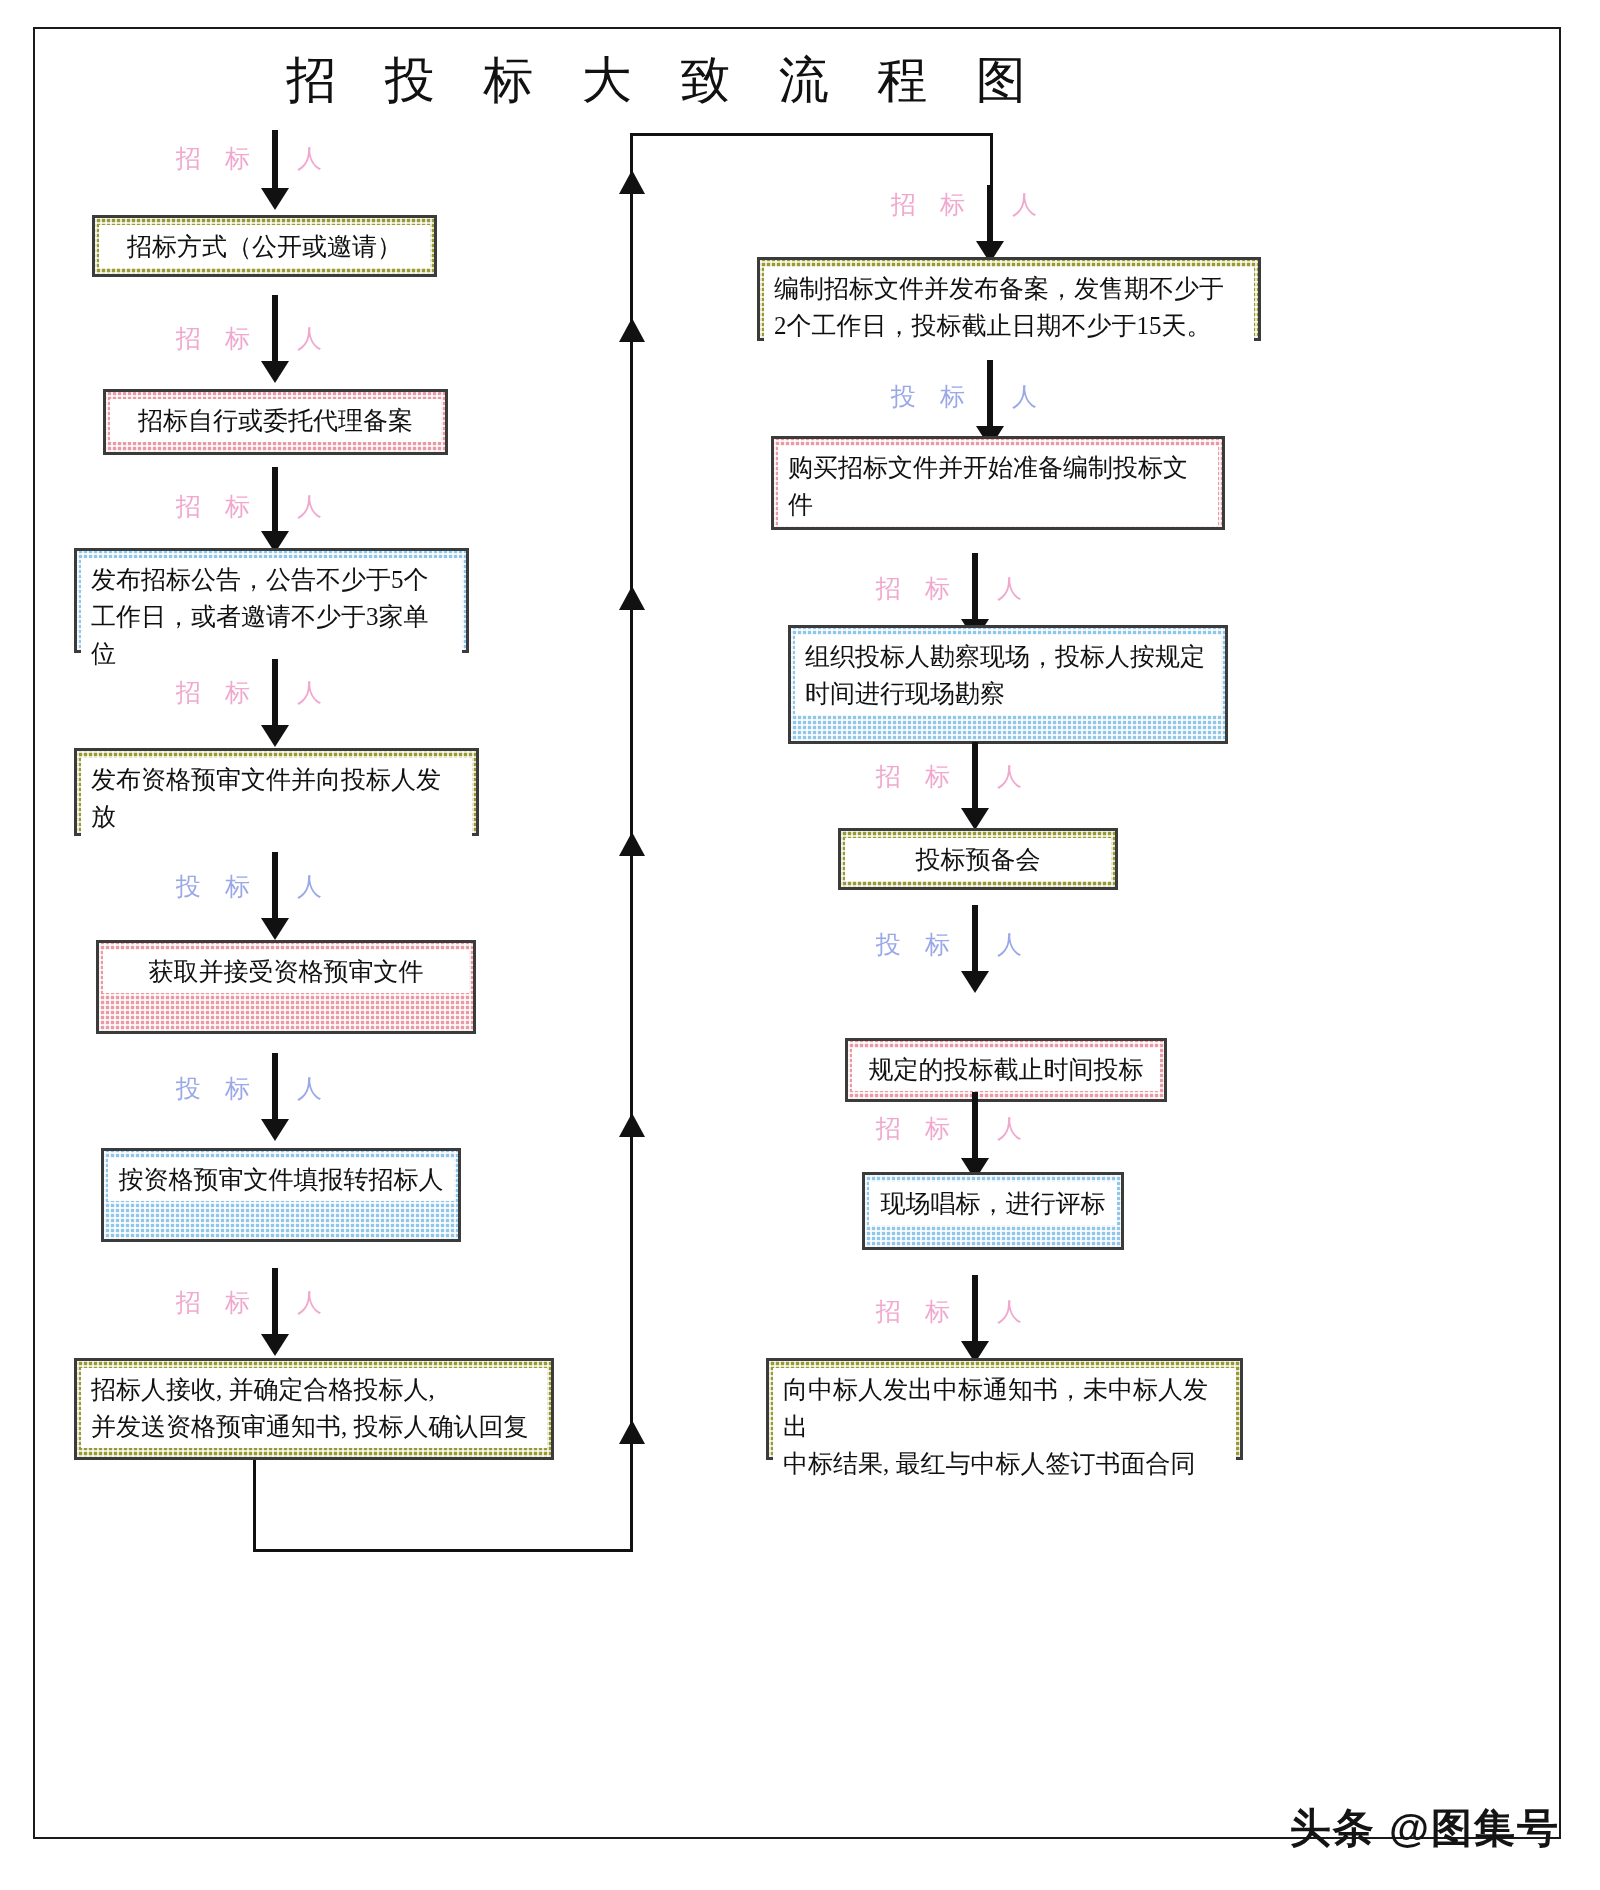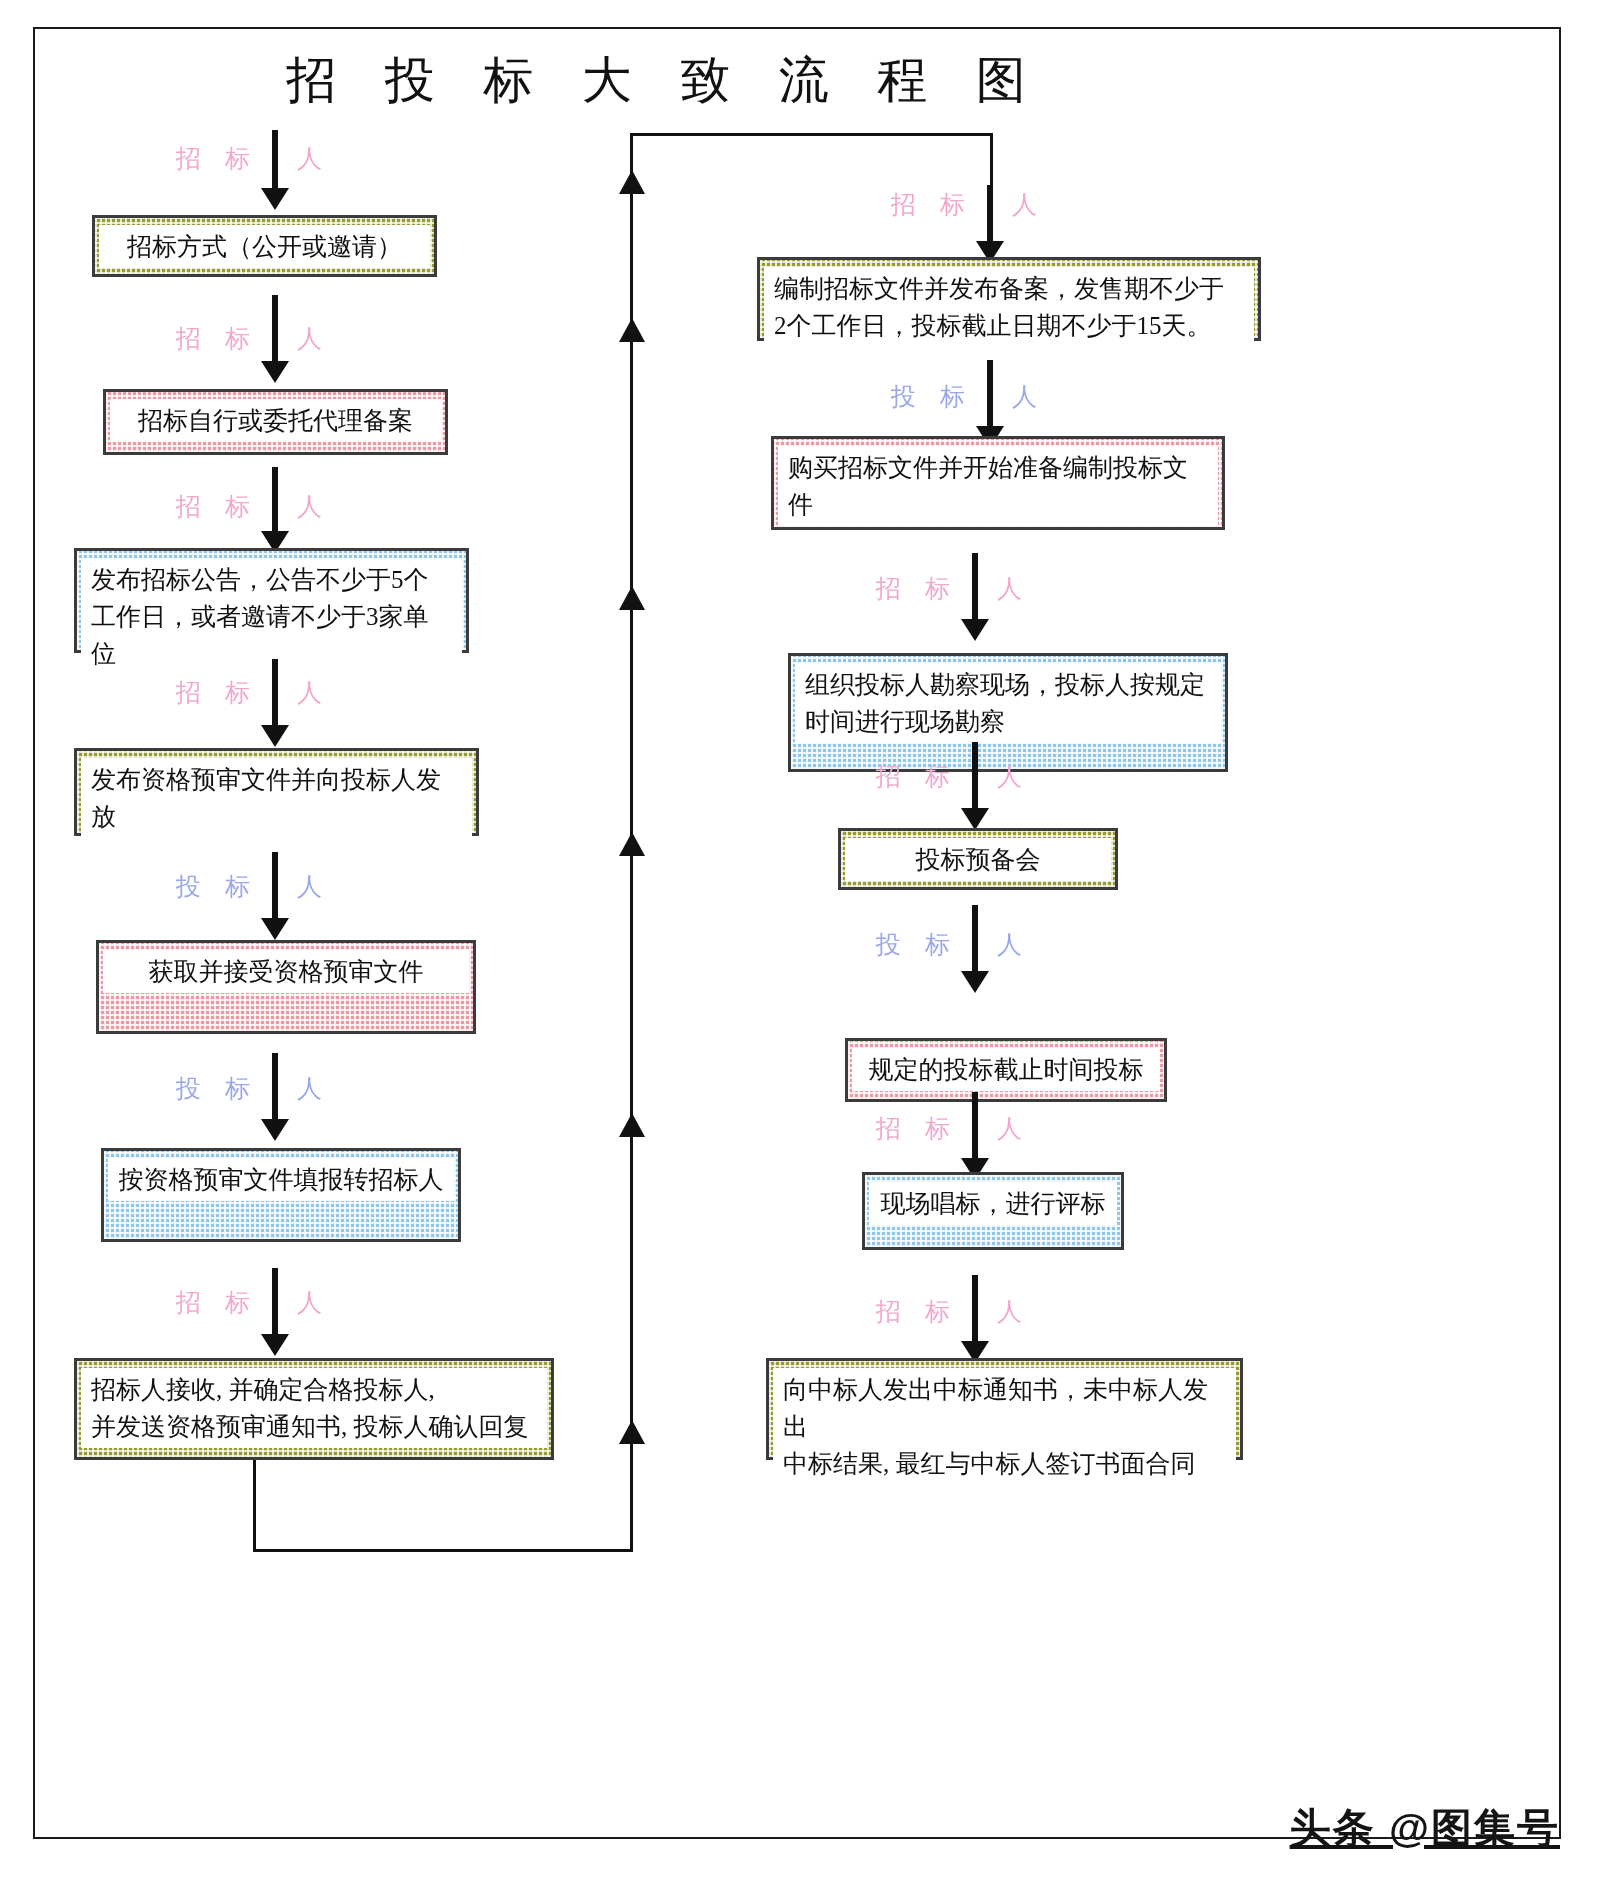--- a/index.html
+++ b/index.html
@@ -83,21 +83,21 @@
   
   .uphead{
     position:absolute;width:0;height:0;
     border-left:13px solid transparent;border-right:13px solid transparent;
     border-bottom:24px solid #111;
   }
   
   .watermark{
     position:absolute;right:40px;bottom:34px;
     font-size:41px;font-weight:bold;color:#141414;letter-spacing:2px;
-    font-family:"Liberation Sans","DejaVu Sans",sans-serif;white-space:nowrap;text-decoration:underline;
+    font-family:"Liberation Sans","DejaVu Sans",sans-serif;white-space:nowrap;
   }
 </style>
 </head>
 <body>
 
 <div id="page">
   <div class="frame"></div>
 
   <div class="title">招 投 标 大 致 流 程 图</div>
 
@@ -238,21 +238,21 @@
 
   <div class="actor tenderer" style="left:975px;top:572px;">
     <span class="a-left">招 标</span>
     <span class="a-right">人</span>
   </div>
   <div class="varrow" style="left:975px;top:553px;">
     <div class="shaft" style="height:72px;"></div>
     <div class="head" style="top:66px;"></div>
   </div>
 
-  <div class="node fill-blue" style="left:788px;top:625px;width:440px;height:119px;margin-top:28px;">
+  <div class="node fill-blue" style="left:788px;top:625px;width:440px;height:119px;">
     <div class="inner">组织投标人勘察现场，投标人按规定
 时间进行现场勘察</div>
   </div>
 
   <div class="actor tenderer" style="left:975px;top:760px;">
     <span class="a-left">招 标</span>
     <span class="a-right">人</span>
   </div>
   <div class="varrow" style="left:975px;top:742px;">
     <div class="shaft" style="height:72px;"></div>

